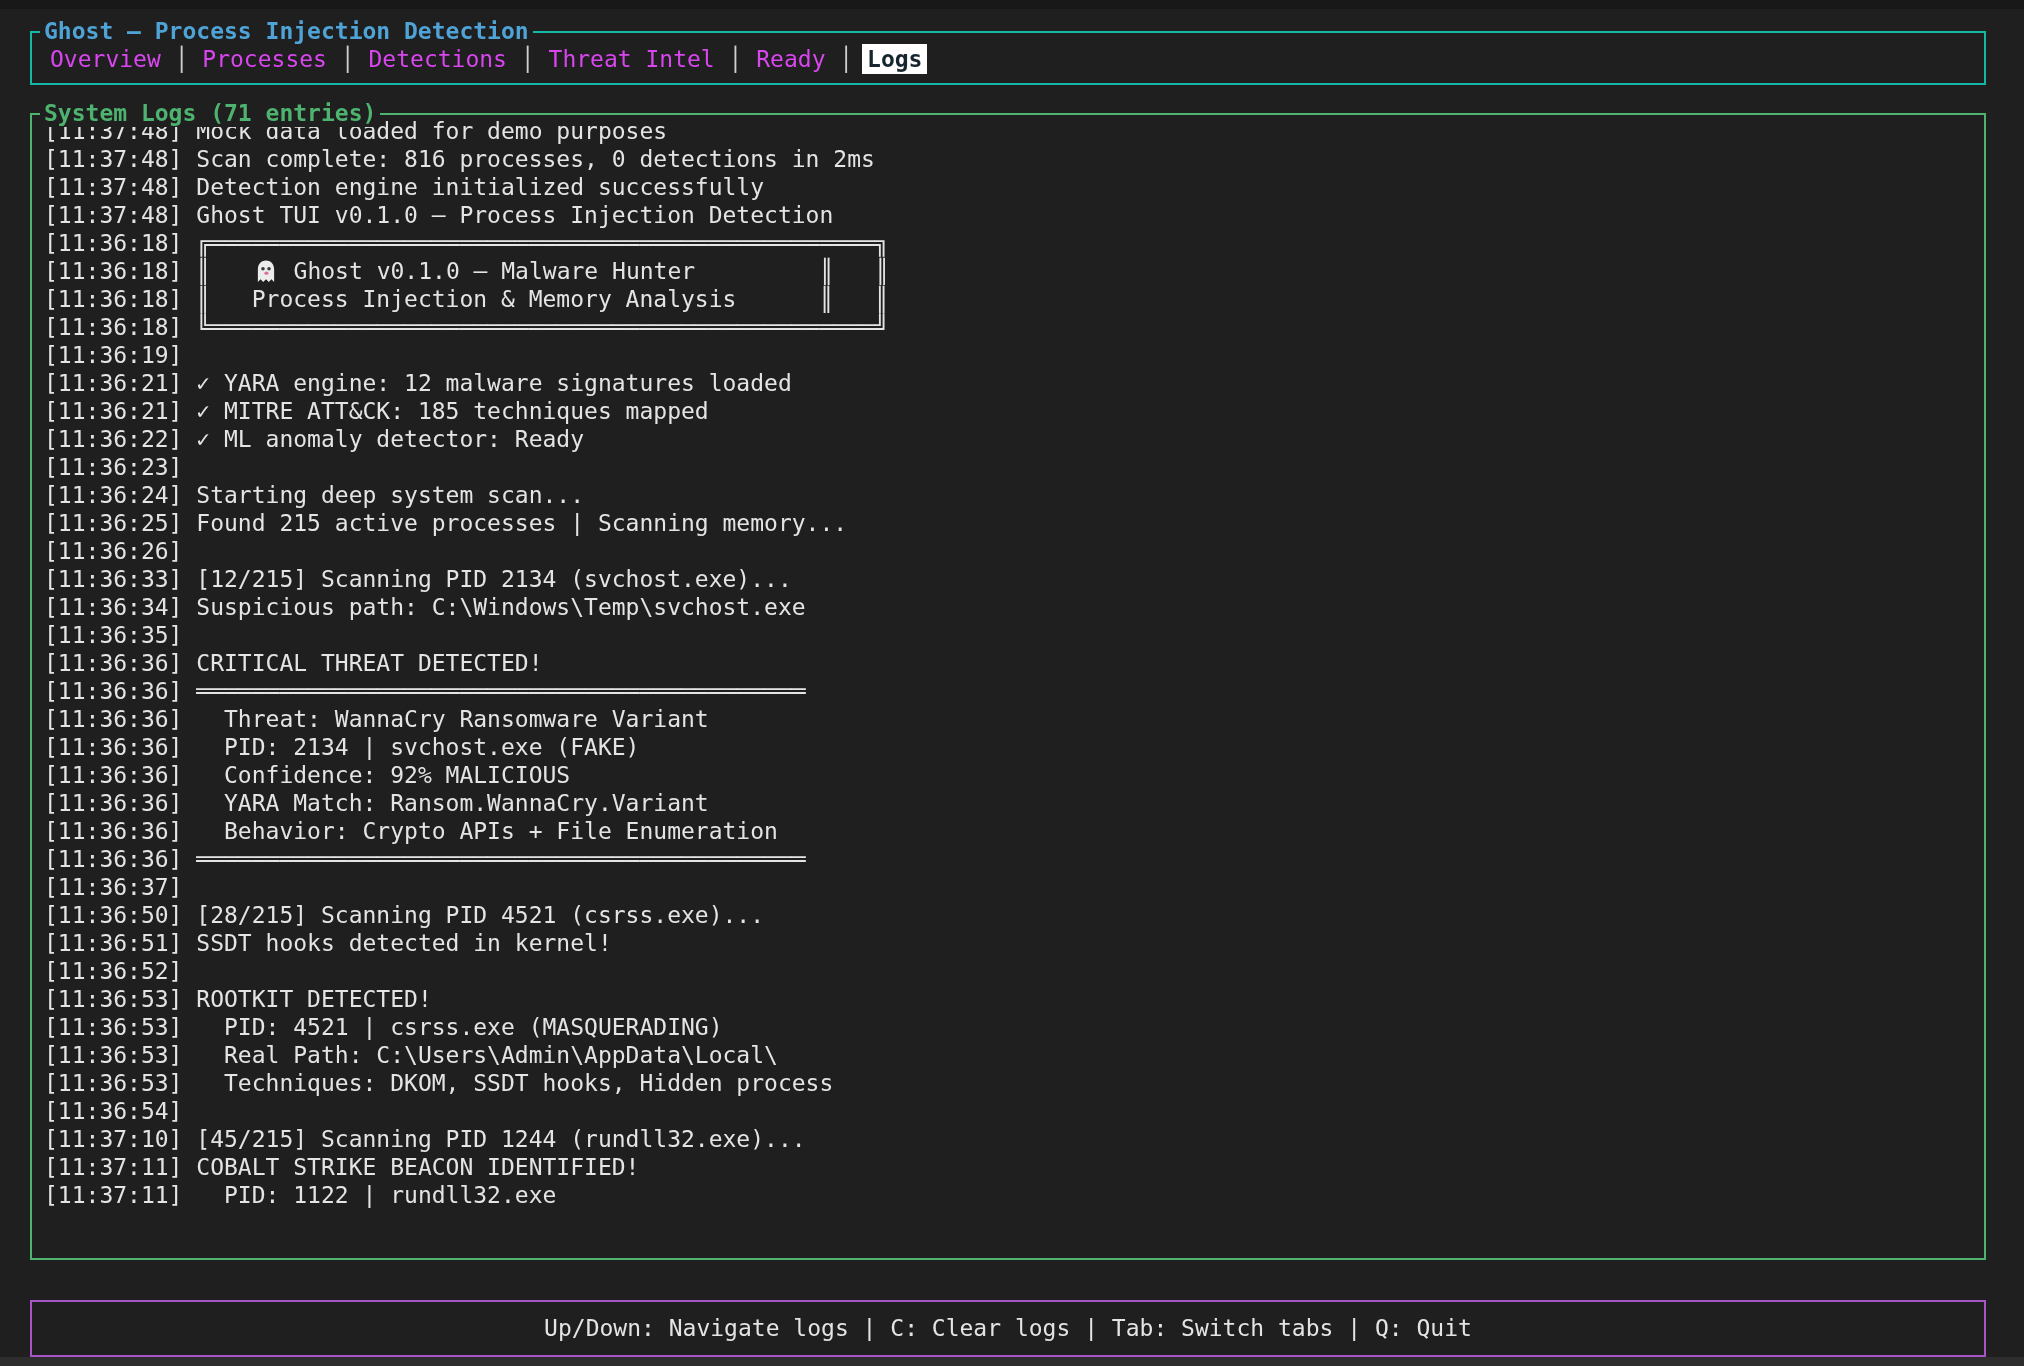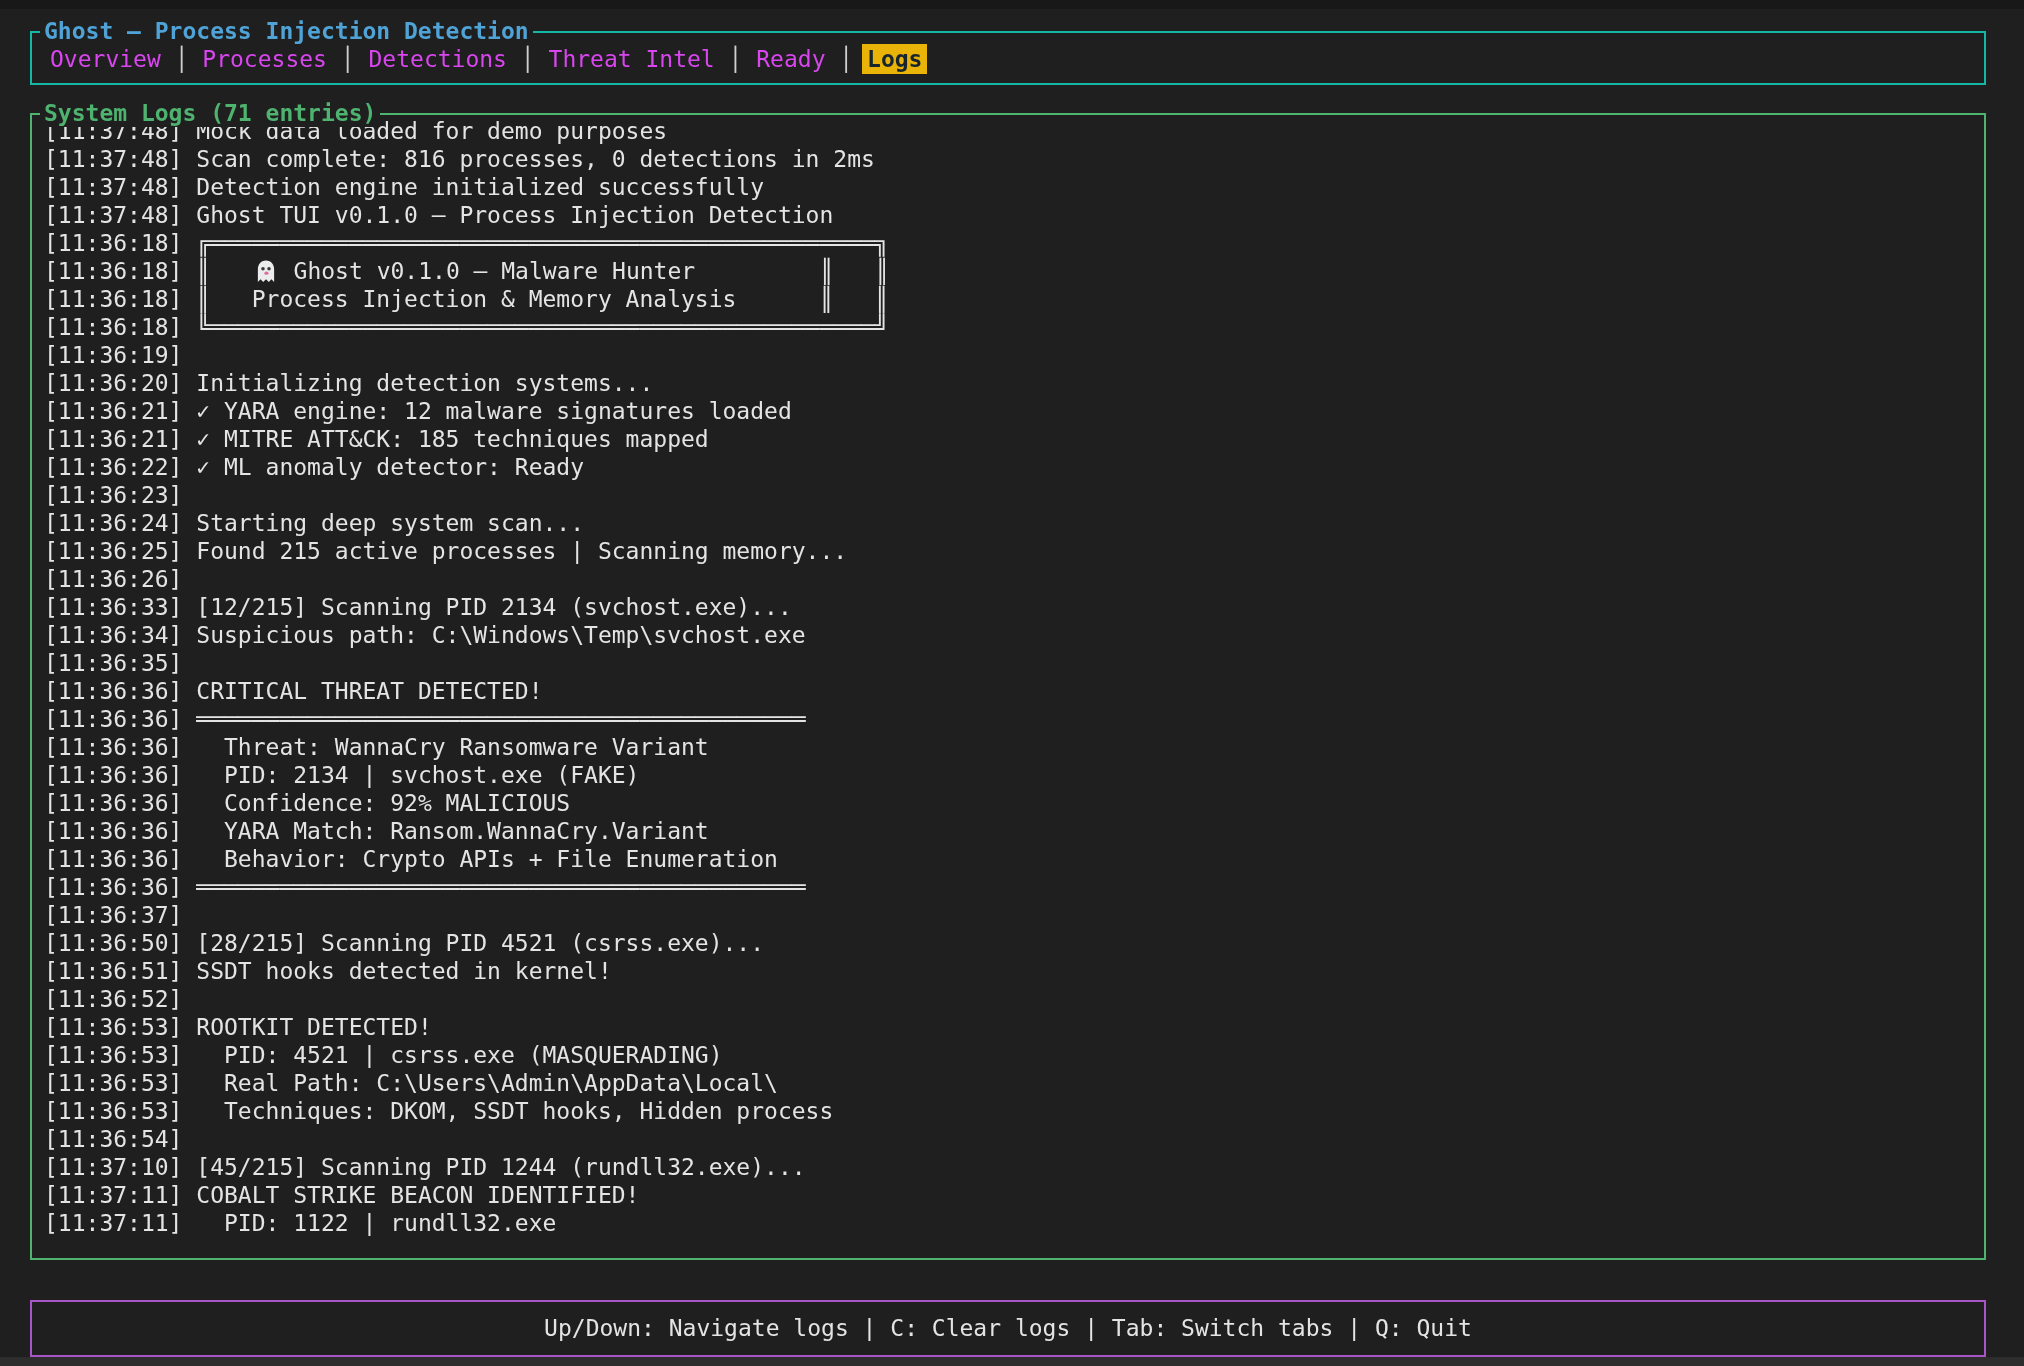--- a/index.html
+++ b/index.html
@@ -21,21 +21,21 @@
     background:#1f1f1f;padding:0 4px;
     font-weight:bold;font-size:23px;line-height:28px;white-space:pre;
   }
 
   
   .tab-panel{top:31px;height:54px;border:2px solid #14b8a6;}
   .tab-panel .panel-title{color:#4fa3d6;}
   .tabs{padding:12px 0 0 18px;white-space:pre;font-size:23px;line-height:28px;}
   .tab{color:#d946ef;cursor:default;}
   .tab.active{
-    background:#eab308;color:#17262e;font-weight:bold;
+    background:#ffffff;color:#17262e;font-weight:bold;
     padding:2px 5px;margin:-2px -5px;
   }
   .tab-sep{color:#cfcfcf;}
 
   
   .logs-panel{top:113px;height:1147px;border:2px solid #4fb370;}
   .logs-panel .panel-title{color:#4fb370;}
   .log-lines{padding:2px 0 0 12px;overflow:hidden;height:1120px;}
   .log-line{height:28px;line-height:28px;white-space:pre;}
   .log-line .ts{color:#e4e4e4;}
@@ -66,21 +66,20 @@
       <div class="log-line"><span class="ts">[11:36:18]</span><span class="msg">╔════════════════════════════════════════════════╗</span></div>
       <div class="log-line"><span class="ts">[11:36:18]</span><span class="msg">║   <svg class="ghost-icon-svg" viewBox="0 0 24 24">
             <path d="M12 1.5 C6.8 1.5 4.2 5.6 4.2 9.8 L4.2 22 L6.8 19.4 L9.3 22 L12 19.4 L14.7 22 L17.2 19.4 L19.8 22 L19.8 9.8 C19.8 5.6 17.2 1.5 12 1.5 Z" fill="#ececec"></path>
             <circle cx="9.1" cy="9.3" r="1.7" fill="#3a3a3a"></circle>
             <circle cx="14.9" cy="9.3" r="1.7" fill="#3a3a3a"></circle>
             <ellipse cx="12.4" cy="13.6" rx="2" ry="1.5" fill="#e06c9f"></ellipse>
           </svg> Ghost v0.1.0 — Malware Hunter         ║   ║</span></div>
       <div class="log-line"><span class="ts">[11:36:18]</span><span class="msg">║   Process Injection &amp; Memory Analysis      ║   ║</span></div>
       <div class="log-line"><span class="ts">[11:36:18]</span><span class="msg">╚════════════════════════════════════════════════╝</span></div>
       <div class="log-line"><span class="ts">[11:36:19]</span><span class="msg"></span></div>
-      <div class="log-line"><span class="ts">[11:36:20]</span><span class="msg">Initializing detection systems...</span></div>
       <div class="log-line"><span class="ts">[11:36:21]</span><span class="msg">✓ YARA engine: 12 malware signatures loaded</span></div>
       <div class="log-line"><span class="ts">[11:36:21]</span><span class="msg">✓ MITRE ATT&amp;CK: 185 techniques mapped</span></div>
       <div class="log-line"><span class="ts">[11:36:22]</span><span class="msg">✓ ML anomaly detector: Ready</span></div>
       <div class="log-line"><span class="ts">[11:36:23]</span><span class="msg"></span></div>
       <div class="log-line"><span class="ts">[11:36:24]</span><span class="msg">Starting deep system scan...</span></div>
       <div class="log-line"><span class="ts">[11:36:25]</span><span class="msg">Found 215 active processes | Scanning memory...</span></div>
       <div class="log-line"><span class="ts">[11:36:26]</span><span class="msg"></span></div>
       <div class="log-line"><span class="ts">[11:36:33]</span><span class="msg">[12/215] Scanning PID 2134 (svchost.exe)...</span></div>
       <div class="log-line"><span class="ts">[11:36:34]</span><span class="msg">Suspicious path: C:\Windows\Temp\svchost.exe</span></div>
       <div class="log-line"><span class="ts">[11:36:35]</span><span class="msg"></span></div>

